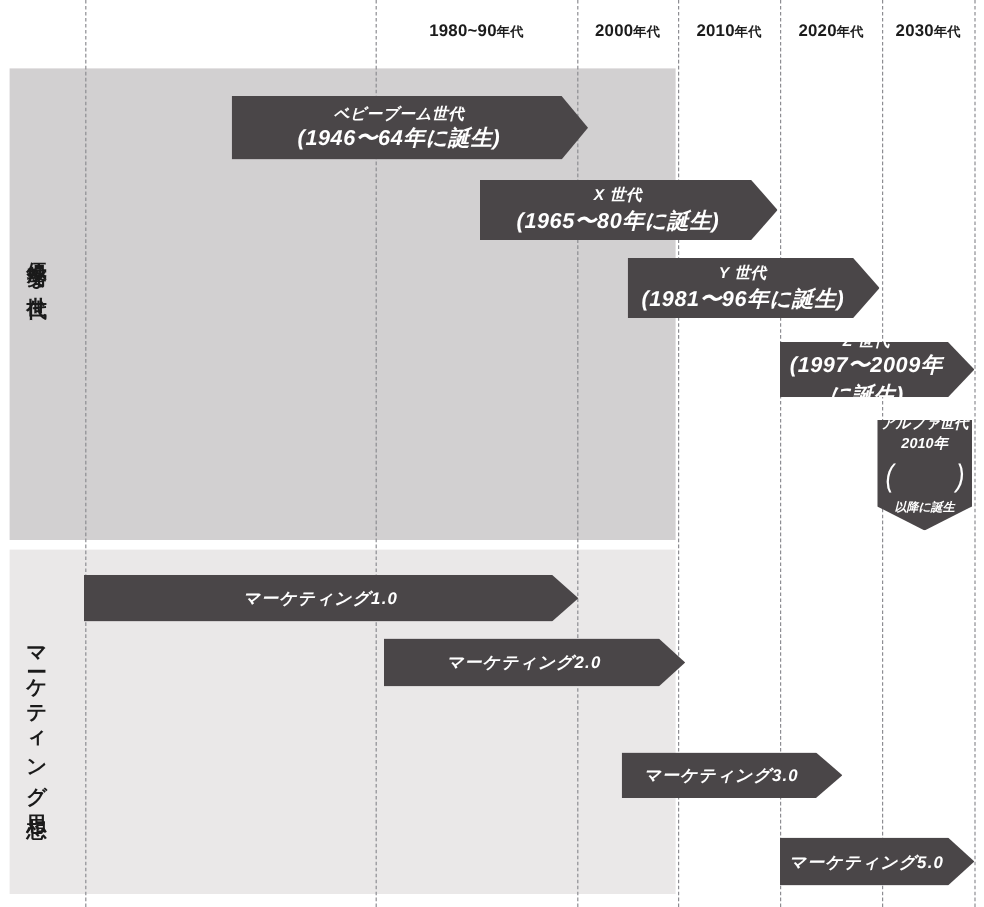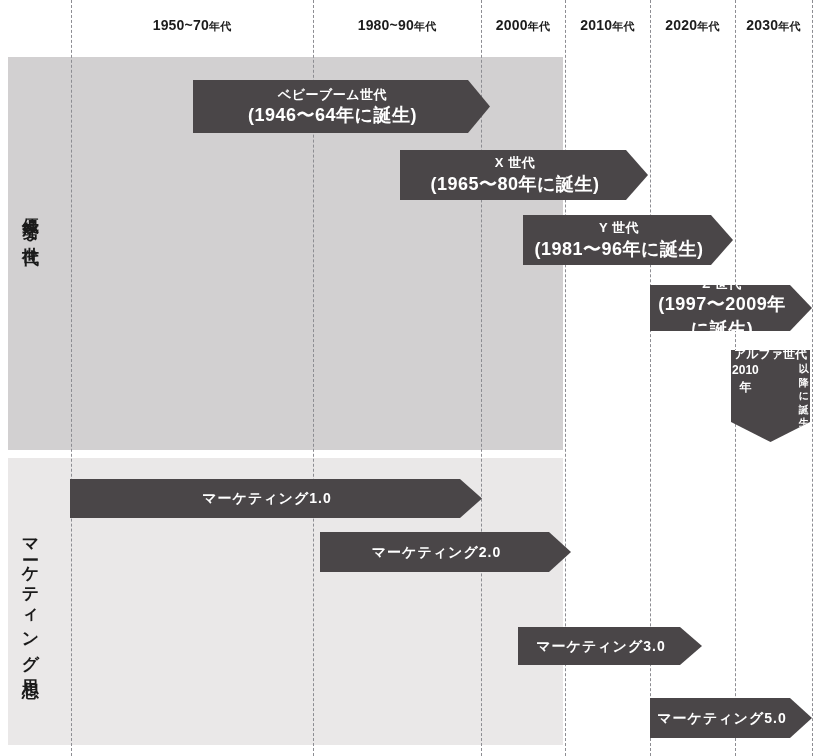--- a/index.html
+++ b/index.html
@@ -65,53 +65,50 @@
   .arrow.h{
     
     clip-path:polygon(0 0, calc(100% - 22px) 0, 100% 50%, calc(100% - 22px) 100%, 0 100%);
   }
   .arrow.v{
     
     clip-path:polygon(0 0, 100% 0, 100% calc(100% - 20px), 50% 100%, 0 calc(100% - 20px));
   }
   .arrow .ttl{display:block;font-size:13px;font-weight:700;letter-spacing:.5px;}
   .arrow .sub{display:block;font-size:18px;font-weight:700;letter-spacing:.5px;}
-  .arrow .inner{padding-right:18px;}
+  .arrow .inner{padding-right:18px;font-style:italic;}
   .arrow.mk .inner{padding-right:18px;}
   .arrow.mk .ttl{font-size:14px;font-weight:700;letter-spacing:1px;}
 
   
   #arrow-alpha{padding:0;}
   #arrow-alpha .inner{padding:0 0 16px 0;text-align:center;}
   #arrow-alpha .ttl{font-size:12px;letter-spacing:0;}
   #arrow-alpha .sub{font-size:12px;letter-spacing:0;}
   #arrow-alpha .sub2{display:block;font-size:10px;font-weight:700;}
   .paren-wrap{display:flex;align-items:center;justify-content:center;}
   .paren{font-size:26px;line-height:.8;font-weight:400;transform:scaleX(.8);}
-  .paren-col{display:flex;flex-direction:row;gap:40px;}
+  .paren-col{display:flex;flex-direction:column;gap:40px;}
 </style>
 </head>
 <body>
 
 <div id="stage">
 
   <div class="band" id="band-generations"></div>
   <div class="band" id="band-marketing"></div>
 
   <div class="vline" id="vl-0" style="left: 71px;"></div>
   <div class="vline" id="vl-1" style="left: 313px;"></div>
   <div class="vline" id="vl-2" style="left: 481px;"></div>
   <div class="vline" id="vl-3" style="left: 565px;"></div>
   <div class="vline" id="vl-4" style="left: 650px;"></div>
   <div class="vline" id="vl-5" style="left: 735px;"></div>
   <div class="vline" id="vl-6" style="left: 812px;"></div>
 
-  <div class="era-label" id="era-0" style="left: 71px; width: 242px;">
-    <span>1950~70</span><span class="suffix">年代</span>
-  </div>
   <div class="era-label" id="era-1" style="left: 313px; width: 168px;">
     <span>1980~90</span><span class="suffix">年代</span>
   </div>
   <div class="era-label" id="era-2" style="left: 481px; width: 84px;">
     <span>2000</span><span class="suffix">年代</span>
   </div>
   <div class="era-label" id="era-3" style="left: 565px; width: 85px;">
     <span>2010</span><span class="suffix">年代</span>
   </div>
   <div class="era-label" id="era-4" style="left: 650px; width: 85px;">

